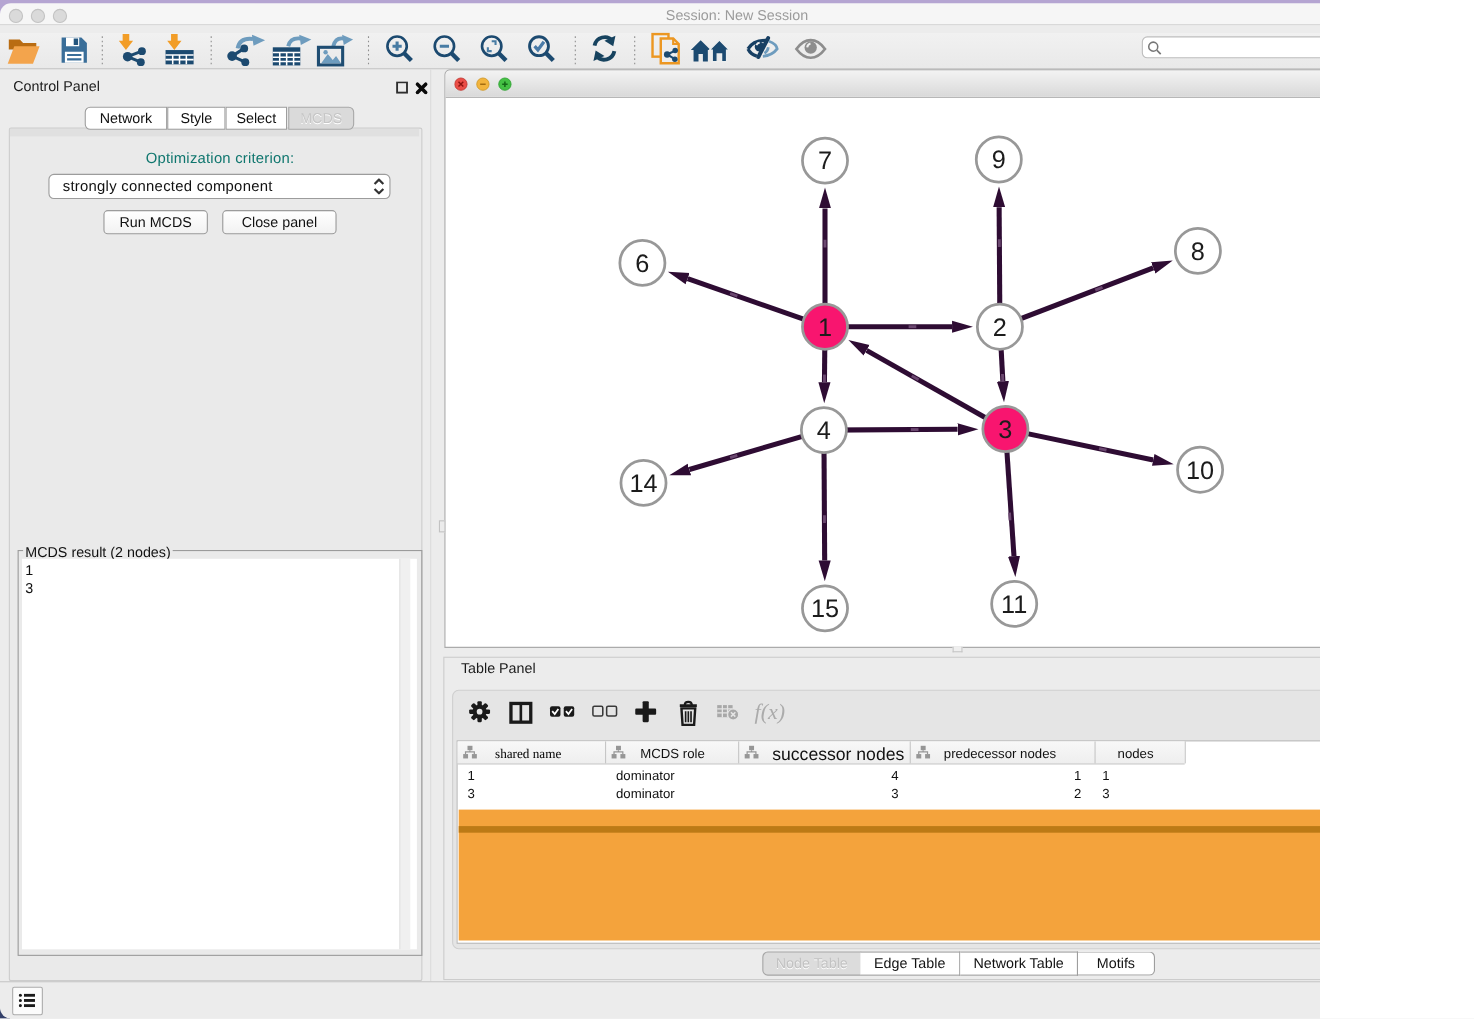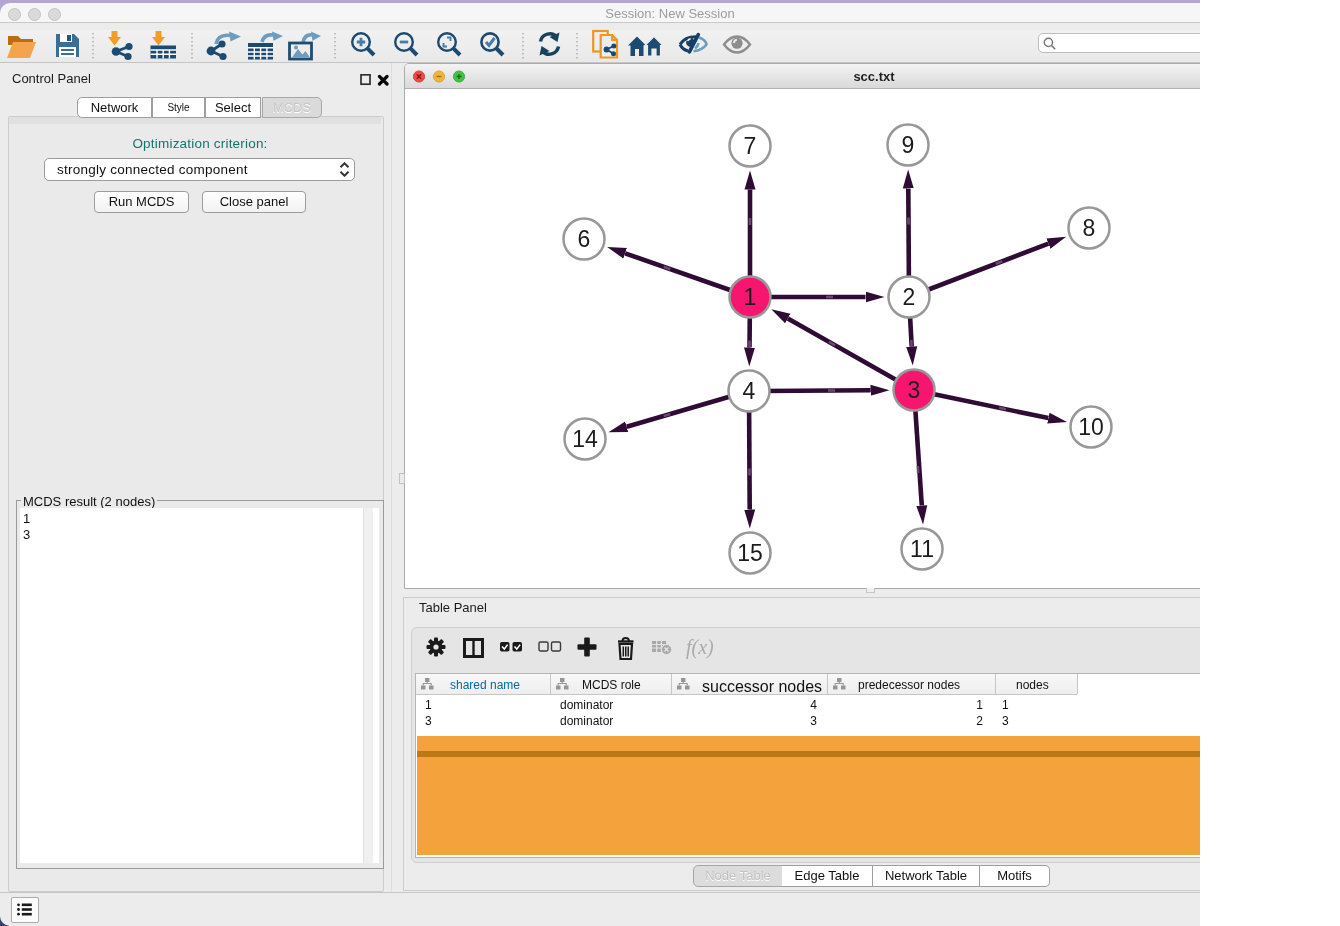--- a/index.html
+++ b/index.html
@@ -158,21 +158,21 @@
   <div class="abs" style="left:12px;top:71px;font-size:13px;color:#1b1b1b;">Control Panel</div>
   <svg class="abs" style="left:360px;top:74px;" width="30" height="12" viewBox="0 0 30 12">
     <rect x="1" y="0.8" width="9" height="9.4" fill="none" stroke="#2e2e2e" stroke-width="1.7"></rect>
     <path d="M19.5 2.5 L27 10 M27 2.5 L19.5 10" stroke="#0a0a0a" stroke-width="3.2" stroke-linecap="round"></path>
   </svg>
 
   <div class="abs" style="left:8px;top:116px;width:374px;height:774px;background:#eaeaea;border:1px solid #cccccc;border-radius:2px;"></div>
   <div class="abs" style="left:9px;top:117px;width:372px;height:7px;background:#e0e0e0;"></div>
 
   <div class="abs" style="left:77px;top:97px;width:73px;height:19px;background:#fff;border:1px solid #9e9e9e;border-radius:5px 0 0 5px;font-size:13px;color:#111;text-align:center;line-height:19px;">Network</div>
-  <div class="abs" style="left:152px;top:97px;width:51px;height:19px;background:#fff;border:1px solid #9e9e9e;font-size:10px;color:#111;text-align:center;line-height:19px;">Style</div>
+  <div class="abs" style="left:152px;top:97px;width:51px;height:19px;background:#fff;border:1px solid #9e9e9e;font-size:13px;color:#111;text-align:center;line-height:19px;">Style</div>
   <div class="abs" style="left:205px;top:97px;width:54px;height:19px;background:#fff;border:1px solid #9e9e9e;font-size:13px;color:#111;text-align:center;line-height:19px;">Select</div>
   <div class="abs" style="left:262px;top:97px;width:58px;height:19px;background:#dadada;border:1px solid #a8a8a8;border-radius:0 5px 5px 0;font-size:13px;color:#c6c6c6;text-shadow:0 1px 0 #fff;text-align:center;line-height:19px;">MCDS</div>
 
   <div class="abs" style="left:8px;top:136px;width:384px;text-align:center;font-size:13.5px;letter-spacing:0.2px;color:#0f766e;">Optimization criterion:</div>
   <div class="abs" style="left:44px;top:158px;width:309px;height:21px;background:#fff;border:1px solid #9c9c9c;border-radius:5px;font-size:13px;color:#111;line-height:21px;">
     <span style="padding-left:12px;font-size:13.5px;letter-spacing:0.25px;">strongly connected component</span>
     <svg class="abs" style="right:4px;top:3px;" width="11" height="15" viewBox="0 0 11 15">
       <path d="M1.5 5.2 L5.5 1.3 L9.5 5.2" fill="none" stroke="#333" stroke-width="2"></path>
       <path d="M1.5 9.8 L5.5 13.7 L9.5 9.8" fill="none" stroke="#333" stroke-width="2"></path>
     </svg>
@@ -192,21 +192,20 @@
   <div class="abs" style="left:405px;top:64px;width:930px;height:24px;background:linear-gradient(#f3f3f3,#d9d9d9);border-bottom:1px solid #b0b0b0;border-radius:4px 4px 0 0;"></div>
 
   <svg class="abs" style="left:413px;top:70px;" width="60" height="13" viewBox="0 0 60 13">
     <circle cx="6" cy="6.5" r="5.6" fill="#ea4e47" stroke="#c33a34" stroke-width="0.8"></circle>
     <path d="M3.8 4.3 L8.2 8.7 M8.2 4.3 L3.8 8.7" stroke="#8e1410" stroke-width="1.3"></path>
     <circle cx="26" cy="6.5" r="5.6" fill="#f2b43d" stroke="#d29a29" stroke-width="0.8"></circle>
     <path d="M23.5 6.5 h5" stroke="#a36d12" stroke-width="1.4"></path>
     <circle cx="46" cy="6.5" r="5.6" fill="#44c144" stroke="#31a334" stroke-width="0.8"></circle>
     <path d="M43.5 6.5 h5 M46 4 v5" stroke="#156a18" stroke-width="1.4"></path>
   </svg>
-  <div class="abs" style="left:409px;top:69px;width:930px;text-align:center;font-size:13px;font-weight:bold;color:#1f1f1f;">scc.txt</div>
 
   <svg class="abs" style="left:405px;top:88px;" width="930" height="500" viewBox="405 88 930 500">
     <defs>
       <marker id="arw" markerUnits="userSpaceOnUse" markerWidth="20" markerHeight="16" refX="0" refY="8" orient="auto">
         <path d="M0 2.5 L19 8 L0 13.5 Z" fill="#2e0c33"></path>
       </marker>
     </defs>
     <g stroke="#2e0c33" stroke-width="4.6" marker-end="url(#arw)">
       <line x1="750" y1="297" x2="750" y2="189.5"></line>
       <line x1="750" y1="297" x2="625.1" y2="253.3"></line>
@@ -348,21 +347,21 @@
         <rect x="4" y="1" width="4.5" height="4"></rect>
         <rect x="0" y="8.5" width="4.5" height="4"></rect>
         <rect x="8" y="8.5" width="4.5" height="4"></rect>
         <path d="M6.2 5 v1.5 M2.2 8.5 v-2 h8 v2" stroke="#969696" stroke-width="1.1" fill="none"></path>
       </g>
       <use href="#sorticon" x="135"></use>
       <use href="#sorticon" x="256"></use>
       <use href="#sorticon" x="412"></use>
     </g>
   </svg>
-  <div class="abs" style="left:450px;top:678px;font-size:12px;color:#0369a1;">shared name</div>
+  <div class="abs" style="left:450px;top:678px;font-size:12px;color:#000000;font-family:Liberation Serif, serif;">shared name</div>
   <div class="abs" style="left:582px;top:678px;font-size:12px;color:#111;">MCDS role</div>
   <div class="abs" style="left:702px;top:678px;font-size:16px;color:#111;">successor nodes</div>
   <div class="abs" style="left:858px;top:678px;font-size:12px;color:#111;">predecessor nodes</div>
   <div class="abs" style="left:1016px;top:678px;font-size:12px;color:#111;">nodes</div>
 
   <div class="abs" style="left:425px;top:698px;font-size:12px;color:#111;">1</div>
   <div class="abs" style="left:560px;top:698px;font-size:12px;color:#111;">dominator</div>
   <div class="abs" style="left:671px;top:698px;width:146px;text-align:right;font-size:12px;color:#111;">4</div>
   <div class="abs" style="left:827px;top:698px;width:156px;text-align:right;font-size:12px;color:#111;">1</div>
   <div class="abs" style="left:1002px;top:698px;font-size:12px;color:#111;">1</div>

